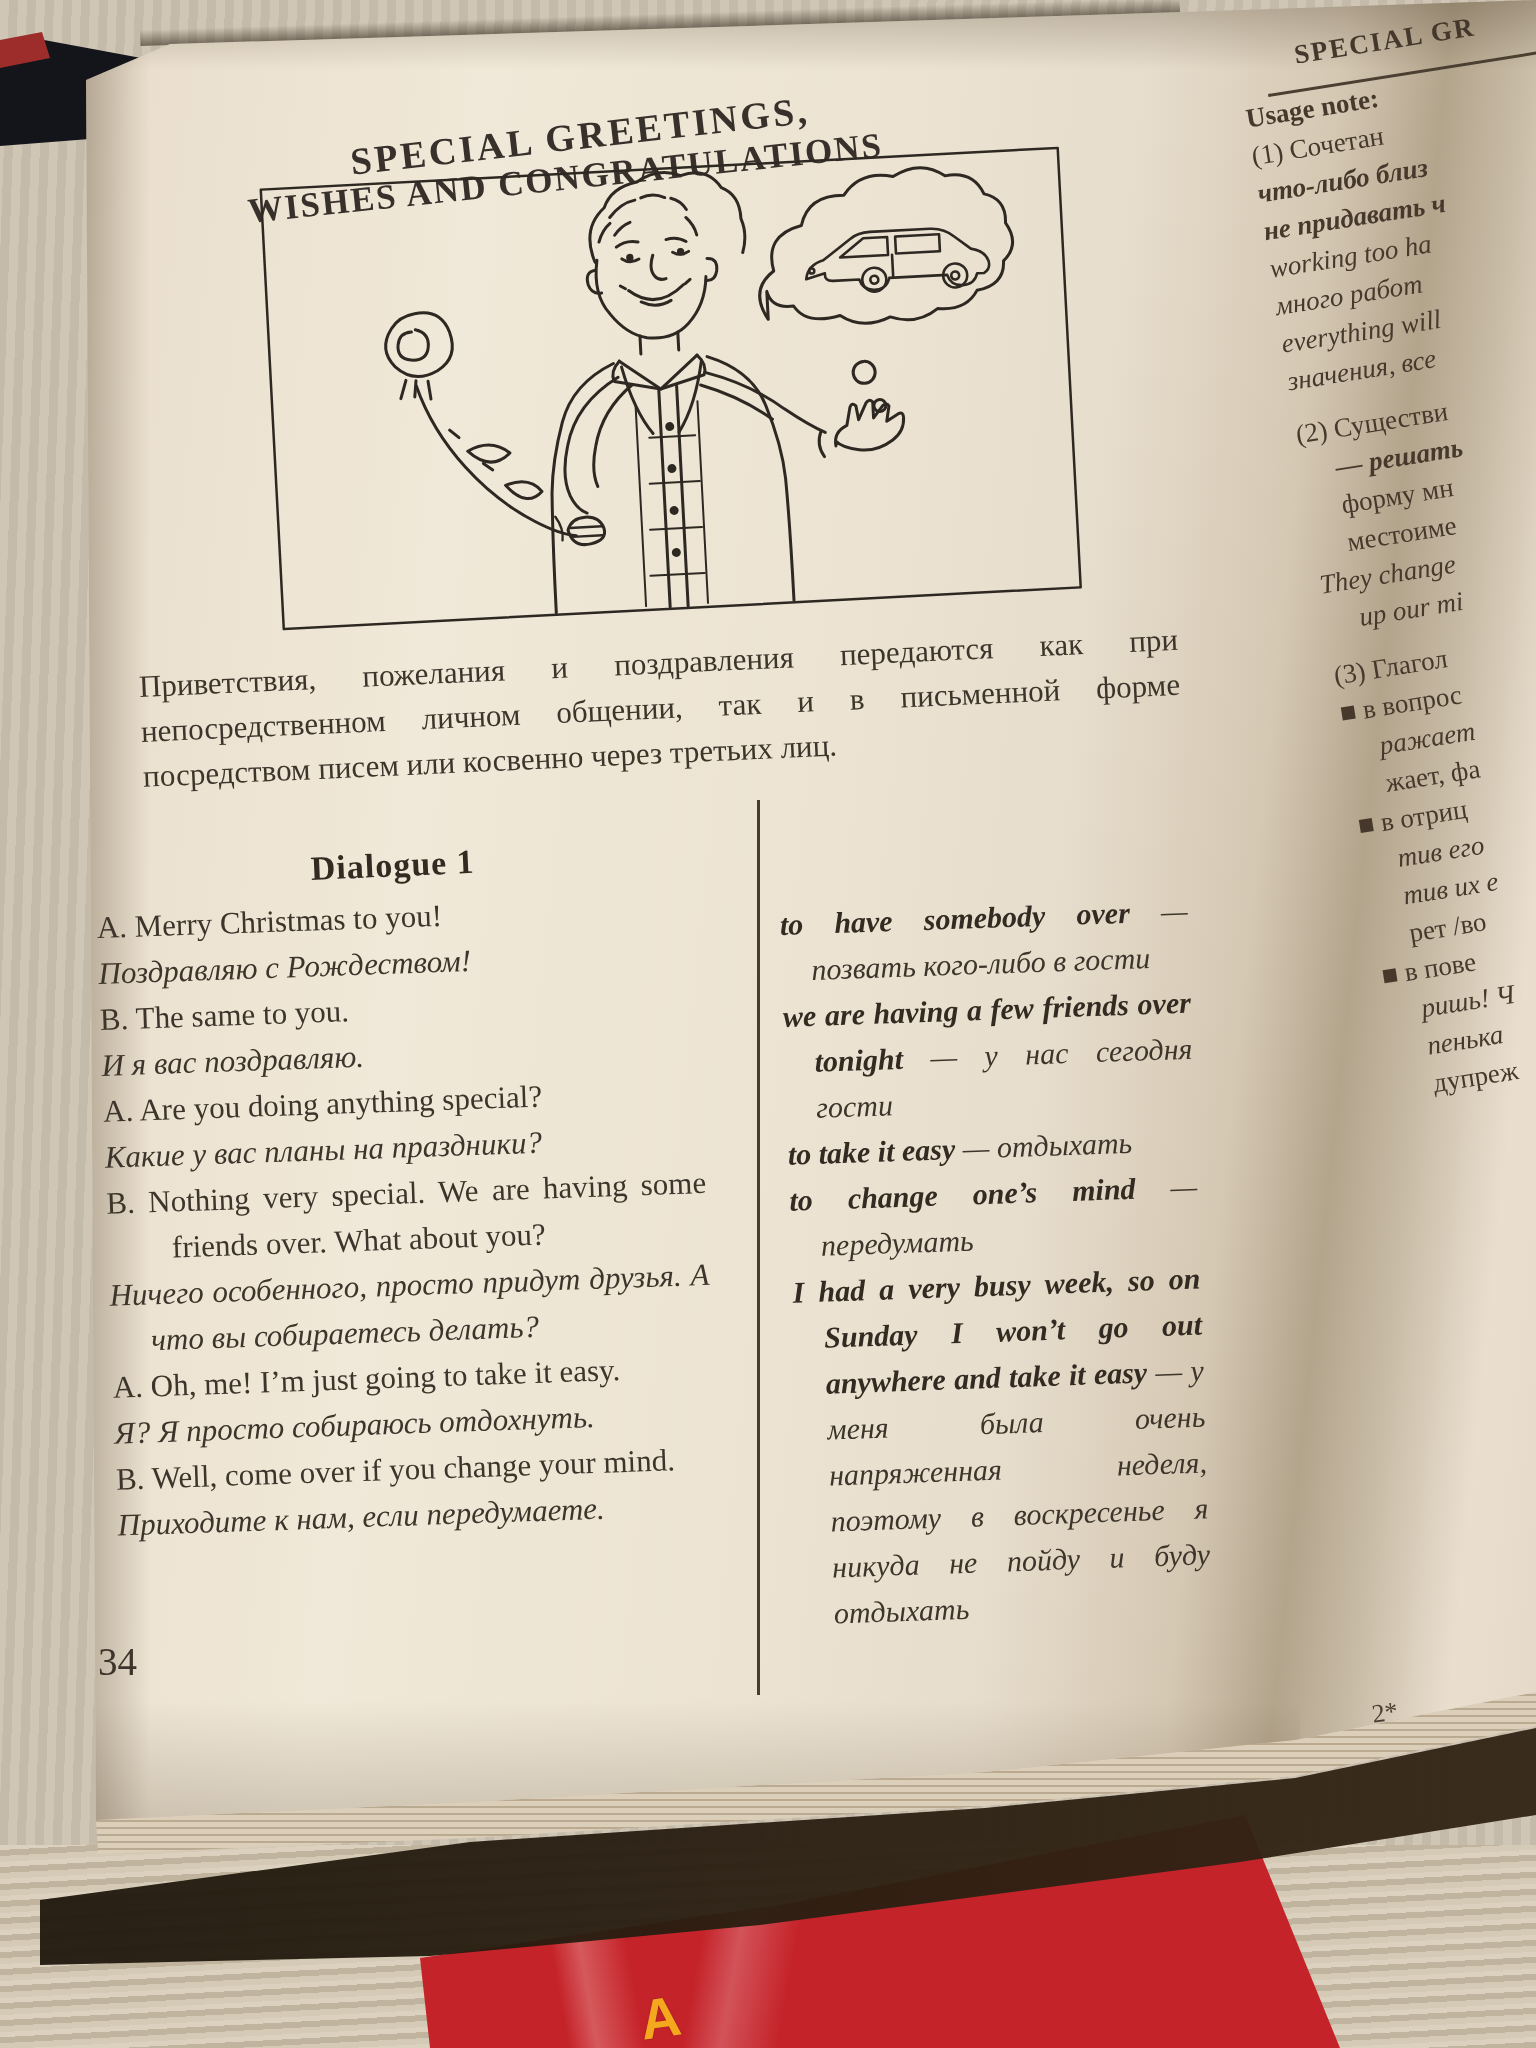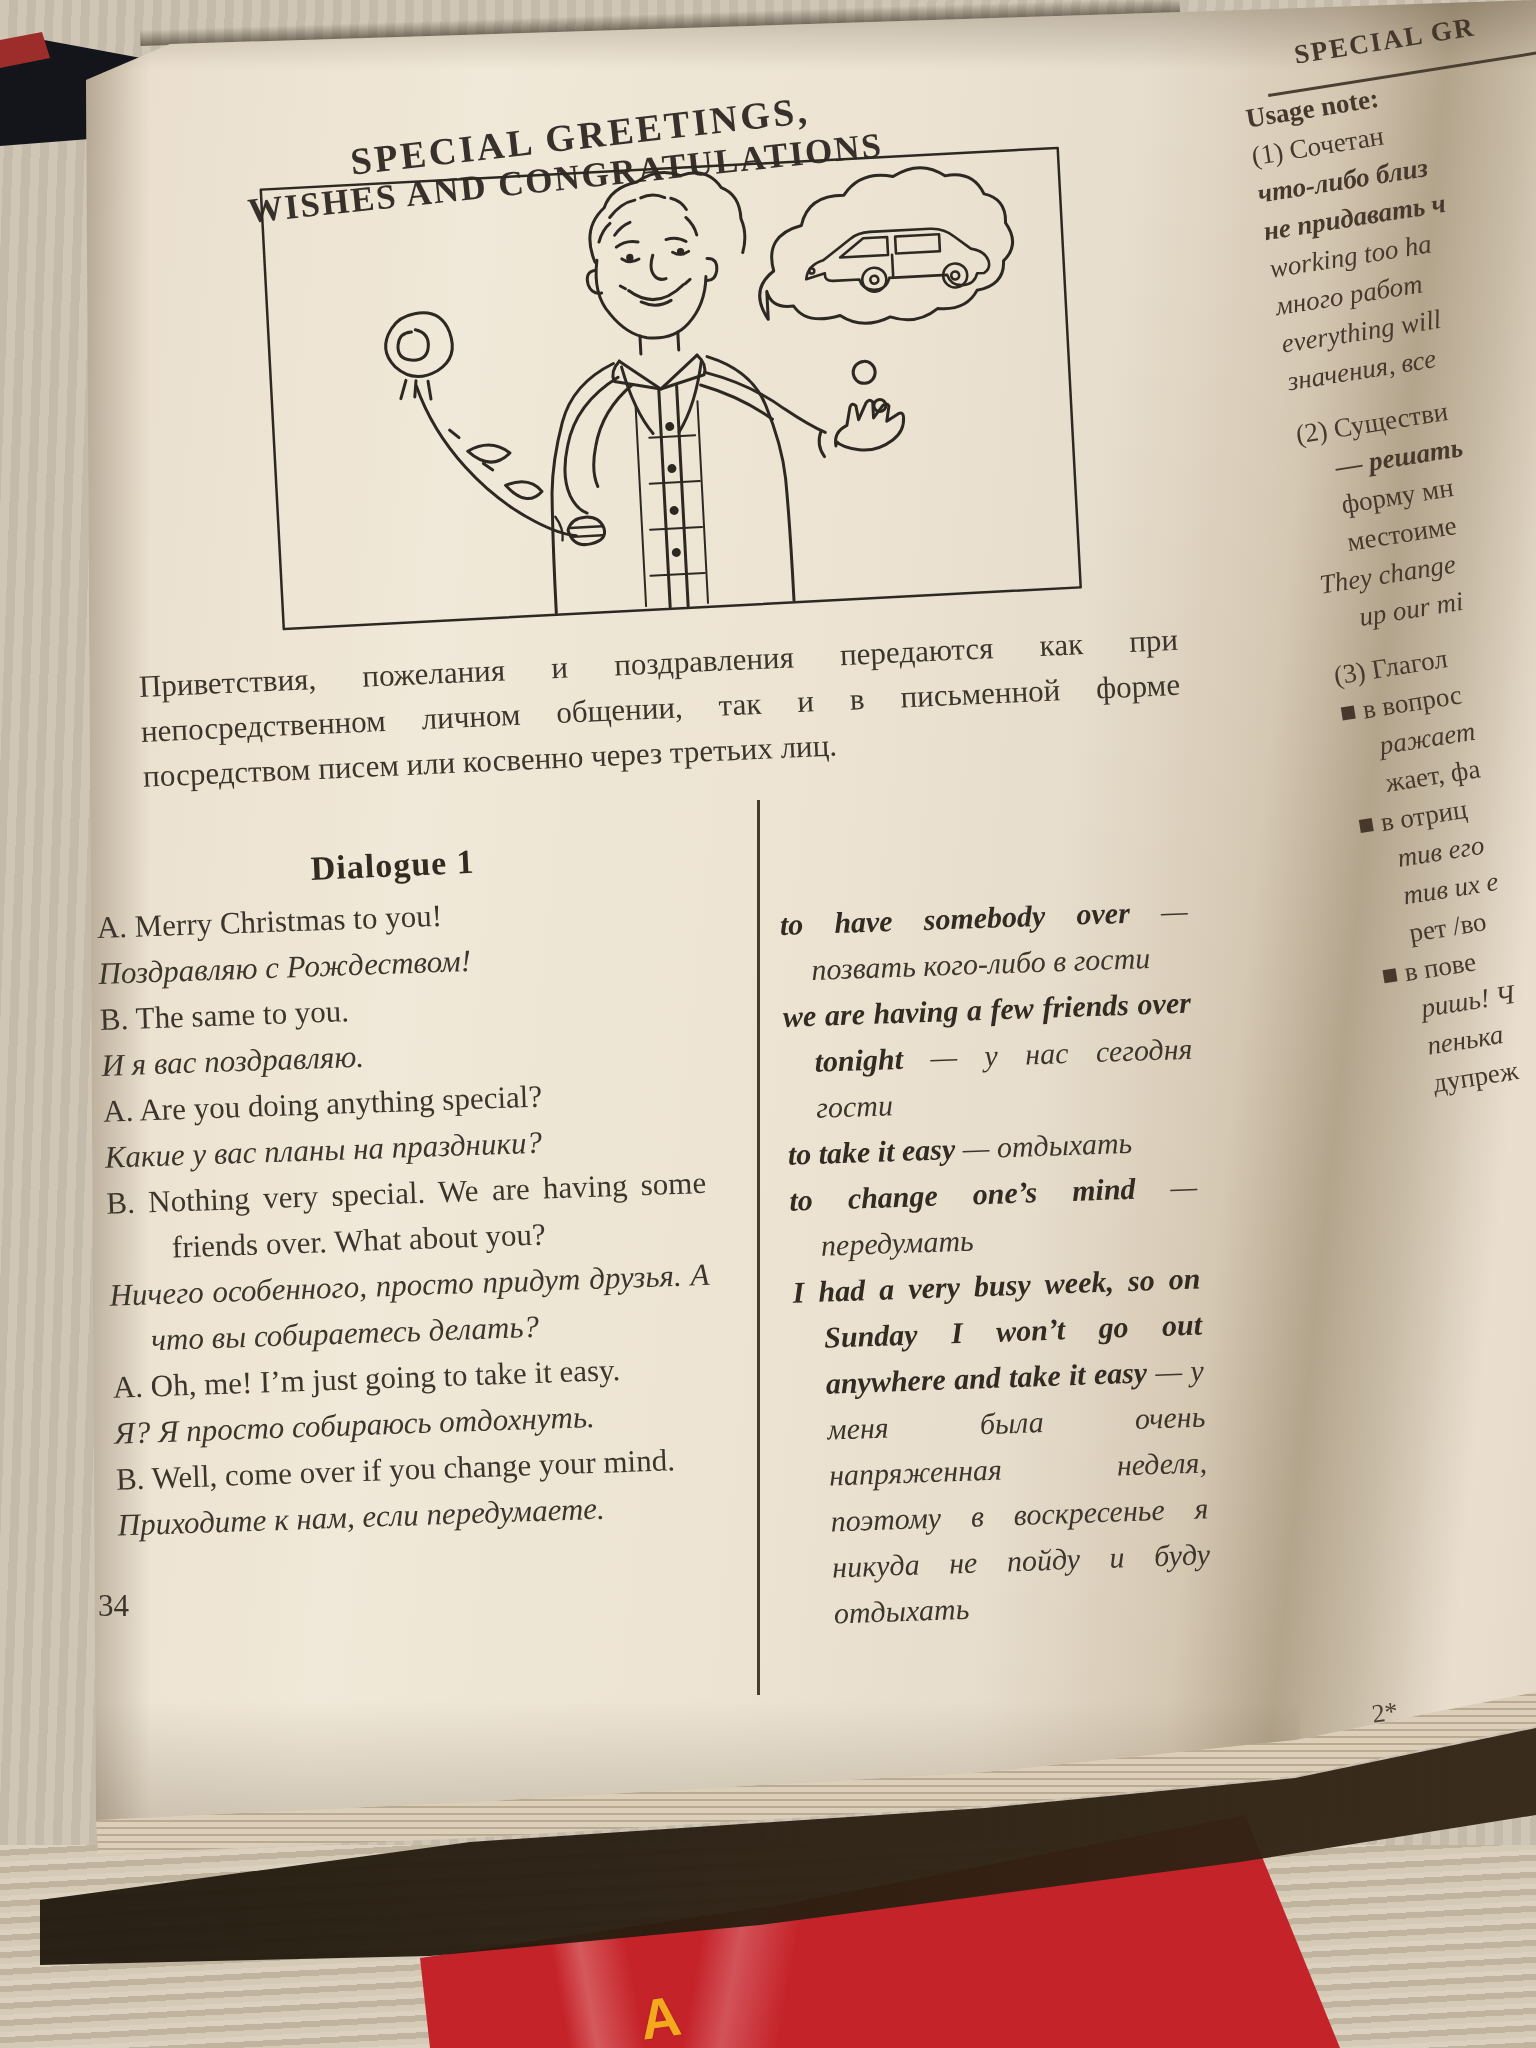--- a/index.html
+++ b/index.html
@@ -81,21 +81,21 @@
   .dlg.en{padding-left:64px;text-indent:-64px;}
   .dlg.ru{font-style:italic;padding-left:40px;text-indent:-40px;}
 
   .divider{position:absolute;left:757px;top:800px;width:3px;height:895px;background:#463c30;}
 
   .vocab-col{position:absolute;left:779px;top:902px;width:408px;transform:rotate(-2deg);transform-origin:left top;}
   .vocab-item{margin:0;font-size:30px;line-height:46px;text-align:justify;padding-left:30px;text-indent:-30px;}
   .term{font-weight:bold;font-style:italic;color:#332b22;}
   .trans{font-style:italic;}
 
-  .page-num{position:absolute;left:98px;top:1588px;font-size:31px;}
+  .page-num{position:absolute;left:98px;top:1639px;font-size:39px;}
 
   
   .r-header{position:absolute;left:1292px;top:40px;transform:rotate(-9deg);transform-origin:left top;
     font-weight:bold;font-size:27px;letter-spacing:2px;white-space:nowrap;color:#43382b;}
   .r-rule{position:absolute;left:1268px;top:94px;width:300px;height:3px;background:#4a3f31;
     transform:rotate(-9deg);transform-origin:left top;}
   .r-col{position:absolute;left:1243px;top:100px;width:430px;transform:rotate(-9deg);transform-origin:left top;
     color:#46392c;}
   .rline{margin:0;font-size:27px;line-height:38px;white-space:nowrap;}
   .rline.bold{font-weight:bold;}

